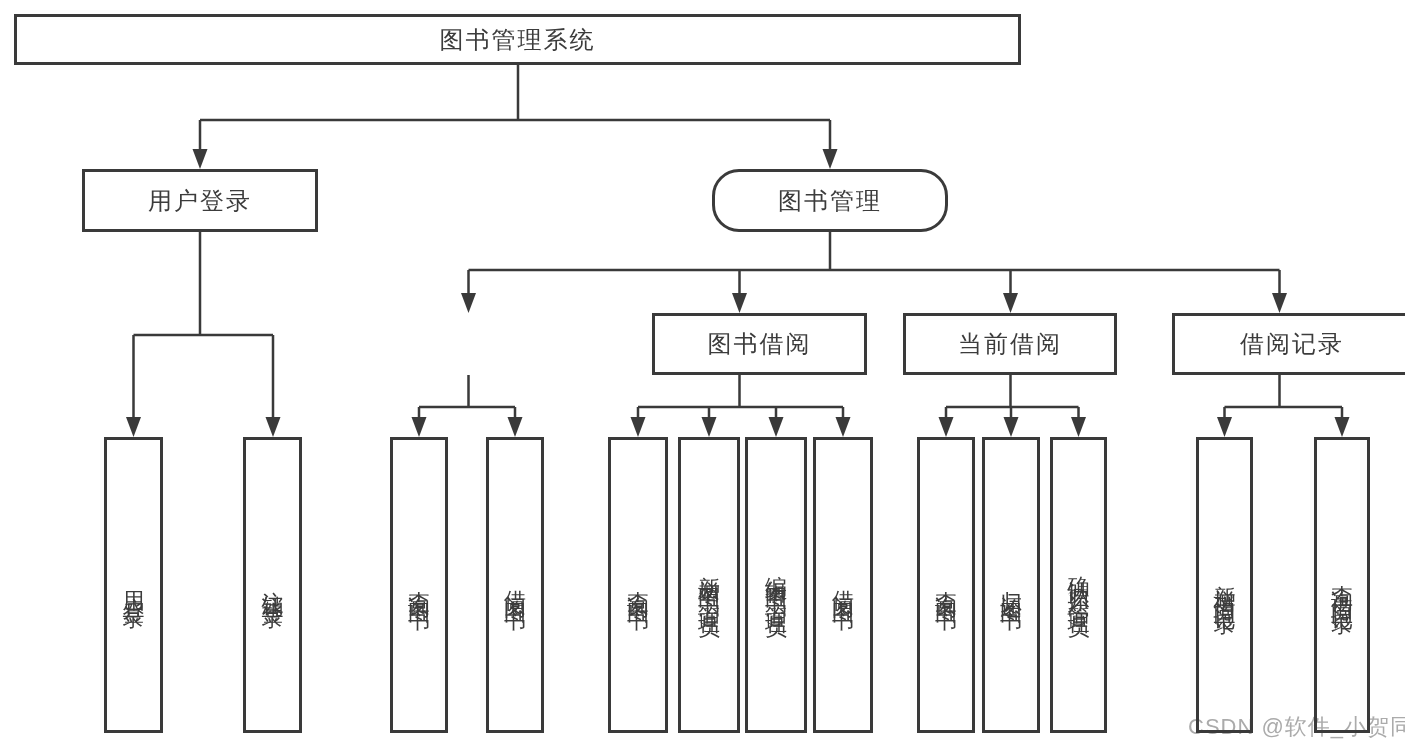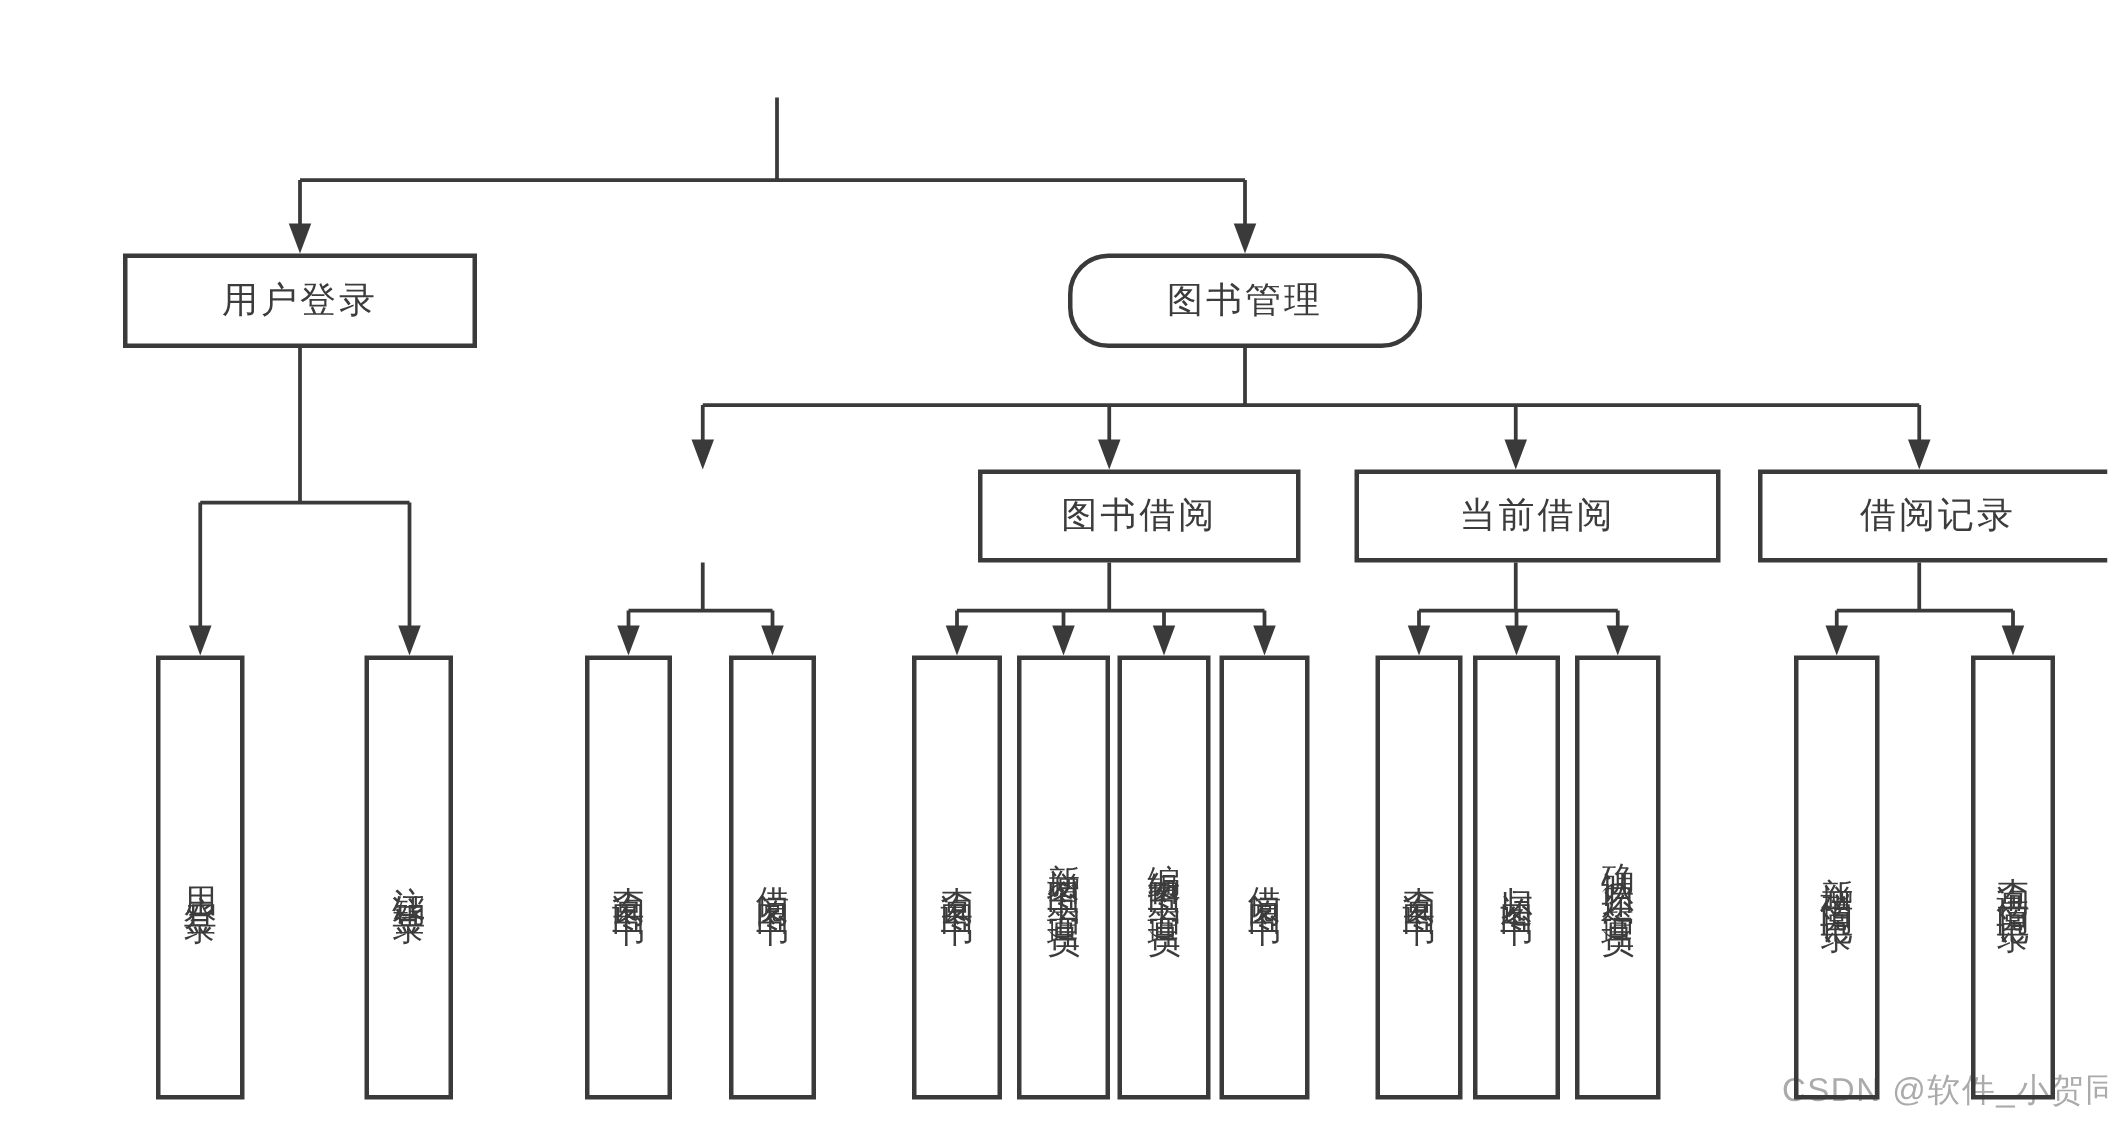--- a/index.html
+++ b/index.html
@@ -45,21 +45,21 @@
     letter-spacing: 6px;
     line-height: 1;
     white-space: nowrap;
   }
   
   .n-root  { left: 14px;   top: 14px;  width: 1007px; height: 51px; }
   .n-login { left: 82px;   top: 169px; width: 236px;  height: 63px; }
   .n-mgmt  { left: 712px;  top: 169px; width: 236px;  height: 63px; border-radius: 27px; }
   .n-l3-1  { left: 362px;  top: 313px; width: 213px;  height: 62px; }
   .n-l3-2  { left: 652px;  top: 313px; width: 215px;  height: 62px; }
-  .n-l3-3  { left: 903px;  top: 313px; width: 244px;  height: 62px; }
+  .n-l3-3  { left: 903px;  top: 313px; width: 214px;  height: 62px; }
   .n-l3-4  { left: 1172px; top: 313px; width: 240px;  height: 62px; }
   .leaf    { top: 437px; height: 296px; }
   .lf-1  { left: 104px;  width: 59px; }
   .lf-2  { left: 243px;  width: 59px; }
   .lf-3  { left: 390px;  width: 58px; }
   .lf-4  { left: 486px;  width: 58px; }
   .lf-5  { left: 608px;  width: 60px; }
   .lf-6  { left: 678px;  width: 62px; }
   .lf-7  { left: 745px;  width: 62px; }
   .lf-8  { left: 813px;  width: 60px; }
@@ -110,20 +110,23 @@
       <polygon points="768.5,417 783.5,417 776,437"></polygon>
       <polygon points="835.5,417 850.5,417 843,437"></polygon>
       <polygon points="938.5,417 953.5,417 946,437"></polygon>
       <polygon points="1003.5,417 1018.5,417 1011,437"></polygon>
       <polygon points="1071,417 1086,417 1078.5,437"></polygon>
       <polygon points="1217,417 1232,417 1224.5,437"></polygon>
       <polygon points="1334.5,417 1349.5,417 1342,437"></polygon>
     </g>
   </svg>
 
+  <div class="node n-root">
+    <span class="hlabel">图书管理系统</span>
+  </div>
 
   <div class="node n-login">
     <span class="hlabel">用户登录</span>
   </div>
   <div class="node n-mgmt">
     <span class="hlabel">图书管理</span>
   </div>
 
   <div class="node n-l3-2">
     <span class="hlabel">图书借阅</span>

